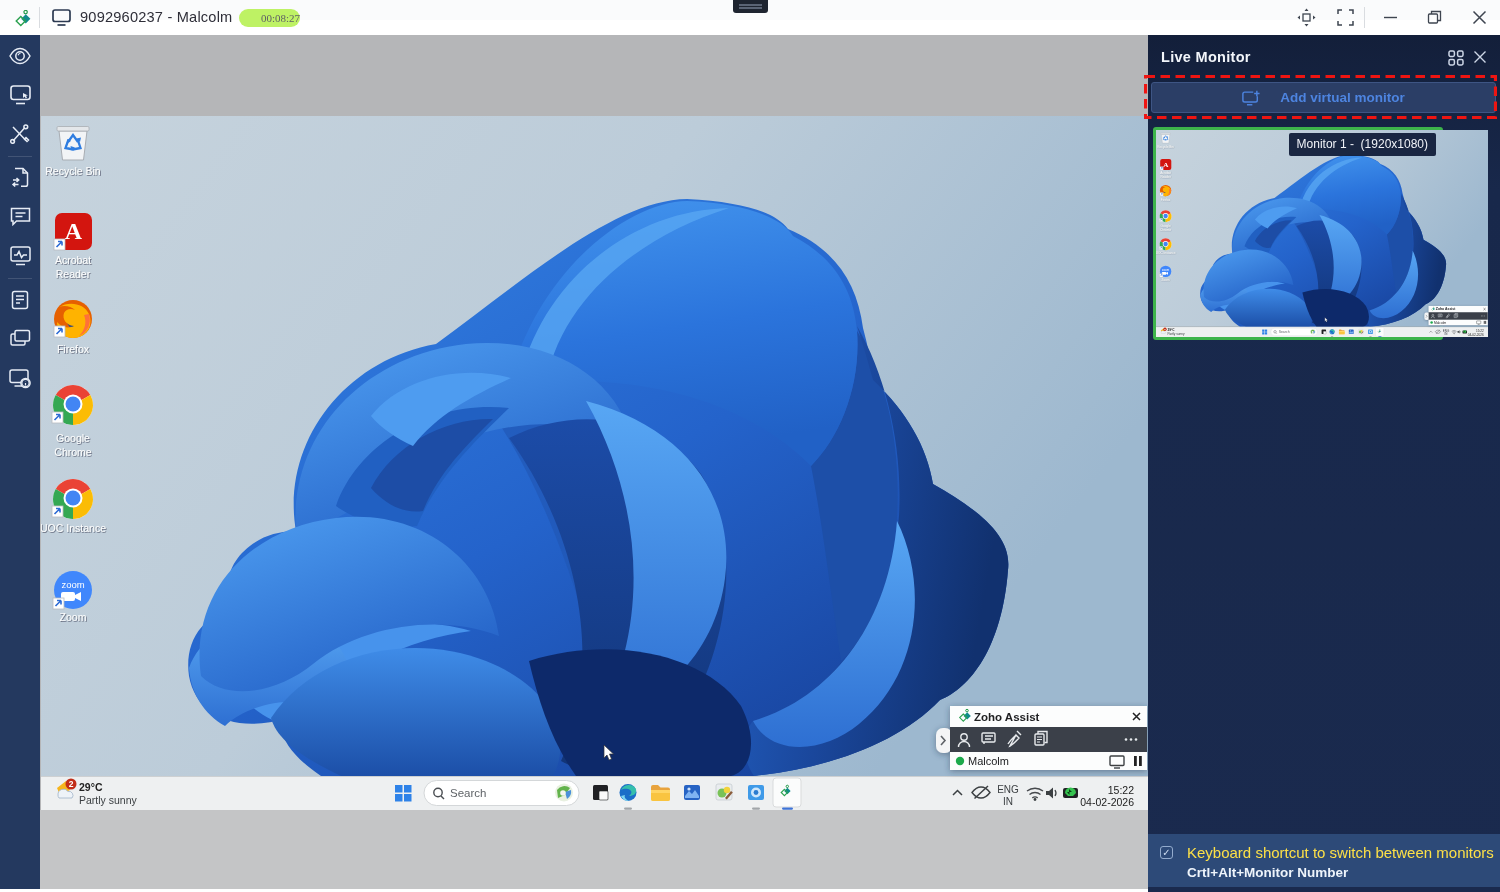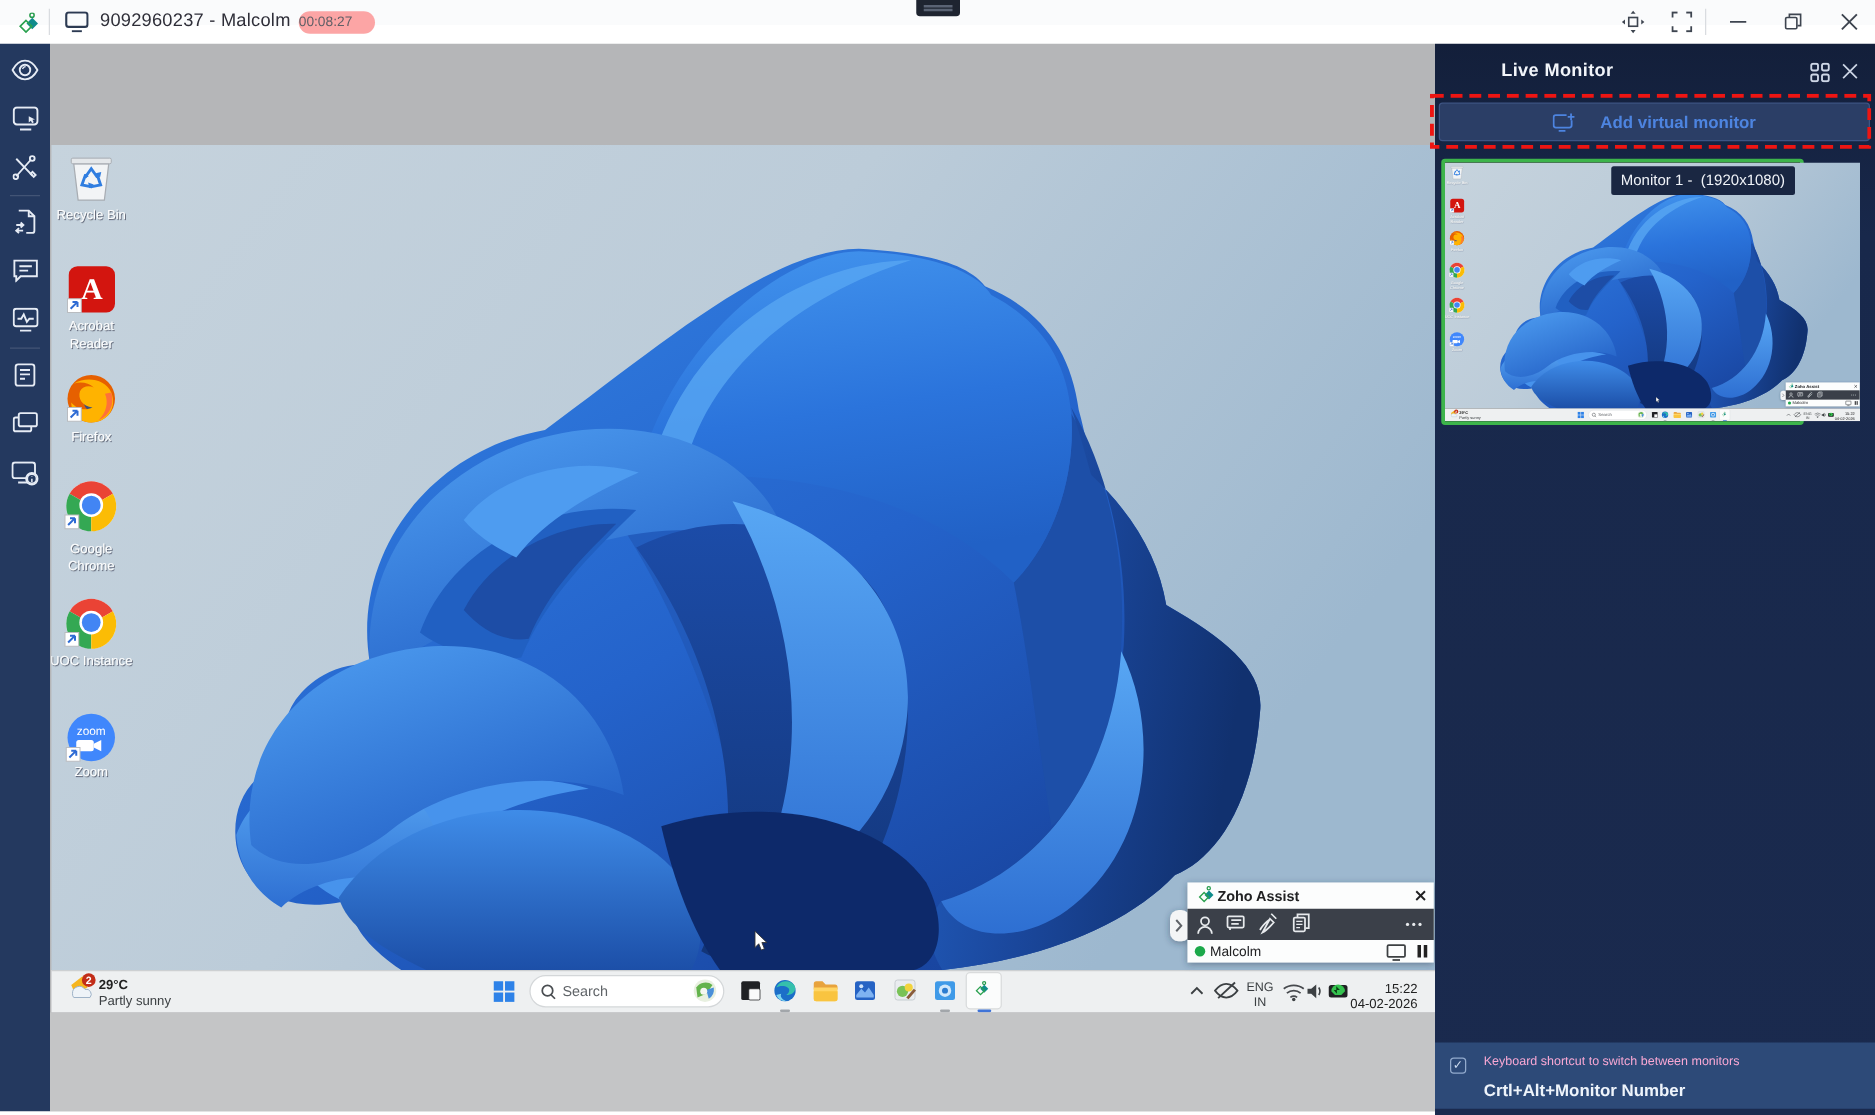--- a/index.html
+++ b/index.html
@@ -10,40 +10,40 @@
   
   #titlebar { position:absolute; left:0; top:0; width:1500px; height:20px; background:#fafbfc; }
   #toptab { position:absolute; left:733px; top:0; width:35px; height:13px; background:#1e2430;
     border-radius:0 0 3px 3px; }
   #toptab i { position:absolute; left:6px; right:6px; height:1.5px; background:#5a6374; display:block; }
   #tb-logo { position:absolute; left:14px; top:10px; }
   #tb-sep { position:absolute; left:39px; top:7px; width:1px; height:21px; background:#d9dce0; }
   #tb-mon { position:absolute; left:52px; top:9px; }
   #tb-title { position:absolute; left:80px; top:0; height:35px; line-height:35px; font-size:14.6px;
     color:#2e2e38; letter-spacing:.2px; }
-  #tb-timer { position:absolute; left:239px; top:9px; width:61px; height:18px; background:#fca5a5;
-    border-radius:9px; font-size:11px; color:#5f5f66; text-align:left; line-height:18px; }
+  #tb-timer { position:absolute; left:239px; top:9px; width:61px; height:18px; background:#bef264;
+    border-radius:9px; font-size:11px; color:#5f5f66; text-align:right; line-height:18px;font-family:Liberation Serif, serif; }
   .wbtn { position:absolute; top:0; height:35px; display:flex; align-items:center; justify-content:center; }
   #tb-rsep { position:absolute; left:1364px; top:7px; width:1px; height:21px; background:#d9dce0; }
 
   
   #sidebar { position:absolute; left:0; top:35px; width:40px; height:854px; background:#24395f; }
   .sb-ic { position:absolute; left:0; width:40px; display:flex; justify-content:center; }
   .sb-sep { position:absolute; left:8px; width:24px; height:1px; background:rgba(255,255,255,.14); }
 
   
   #deskarea { position:absolute; left:40px; top:35px; width:1108px; height:854px; background:#b5b6b8; }
   #deskarea .botgrey { position:absolute; left:0; top:775px; width:1108px; height:79px; background:#c4c5c6; }
   #scene-main { position:absolute; left:1px; top:81px; width:1107px; height:694px; }
 
   
   #panel { position:absolute; left:1148px; top:35px; width:352px; height:857px;
     background:linear-gradient(180deg,#131f3a 0%,#18284b 18%,#1a2a4e 100%); }
   #pn-title { position:absolute; left:13px; top:14px; font-size:14.5px; font-weight:bold; color:#f2f5fa;
-    letter-spacing:.3px;margin-left:40px; }
+    letter-spacing:.3px; }
   #pn-grid { position:absolute; left:300px; top:15px; }
   #pn-x { position:absolute; left:325px; top:15px; }
   #redrect { position:absolute; left:-4px; top:40px; width:353px; height:44px; }
   #addbtn { position:absolute; left:3px; top:47px; width:345px; height:31px; background:#2b3e66;
     border:1px solid #3e5584; border-radius:3px; display:flex; align-items:center; justify-content:center;
     gap:20px; color:#4d84e0; font-size:13.5px; font-weight:bold; }
   #mon1 { position:absolute; left:5px; top:92px; width:290px; height:213px; border:3px solid #3db44b;
     border-radius:3px; background:#000; }
   #mon1 svg { position:absolute; left:0; top:0; }
   #mon1-lbl { position:absolute; right:4px; top:3px; background:rgba(17,30,58,.95); color:#f0f3f8;
@@ -51,21 +51,21 @@
   #mon2 { position:absolute; left:14px; top:321px; width:325px; height:302px;
     border:1px dotted #34486f; background:#1b2c50; }
   #mon2-black { position:absolute; left:65px; top:4px; width:197px; height:286px; background:#040404; }
   #mon2-task { position:absolute; left:65px; top:290px; width:197px; height:6px; background:#e8e9ea; font-size:0; }
   #mon2-task svg { display:block; }
   #mon2-lbl { position:absolute; right:4px; top:3px; background:rgba(17,30,58,.95); color:#f0f3f8;
     font-size:12px; padding:3px 8px 4px; border-radius:2px; }
   #pn-foot { position:absolute; left:0; top:799px; width:352px; height:53px; background:#2d4a78; }
   #pn-check { position:absolute; left:12px; top:12px; width:13px; height:13px; border:1px solid #93abcd;
     border-radius:3px; color:#cfdef2; font-size:10px; line-height:12px; text-align:center; }
-  #pn-l1 { position:absolute; left:39px; top:10px; font-size:10px; color:#f9a8d4; }
+  #pn-l1 { position:absolute; left:39px; top:10px; font-size:15px; color:#fde047; }
   #pn-l2 { position:absolute; left:39px; top:31px; font-size:13.5px; font-weight:bold; color:#eef4fb; }
 </style>
 </head>
 <body>
 <div id="app">
 
   <div id="deskarea">
     <div class="botgrey"></div>
     <svg id="scene-main" width="1107" height="694" viewBox="0 0 1107 694">
       <defs>

